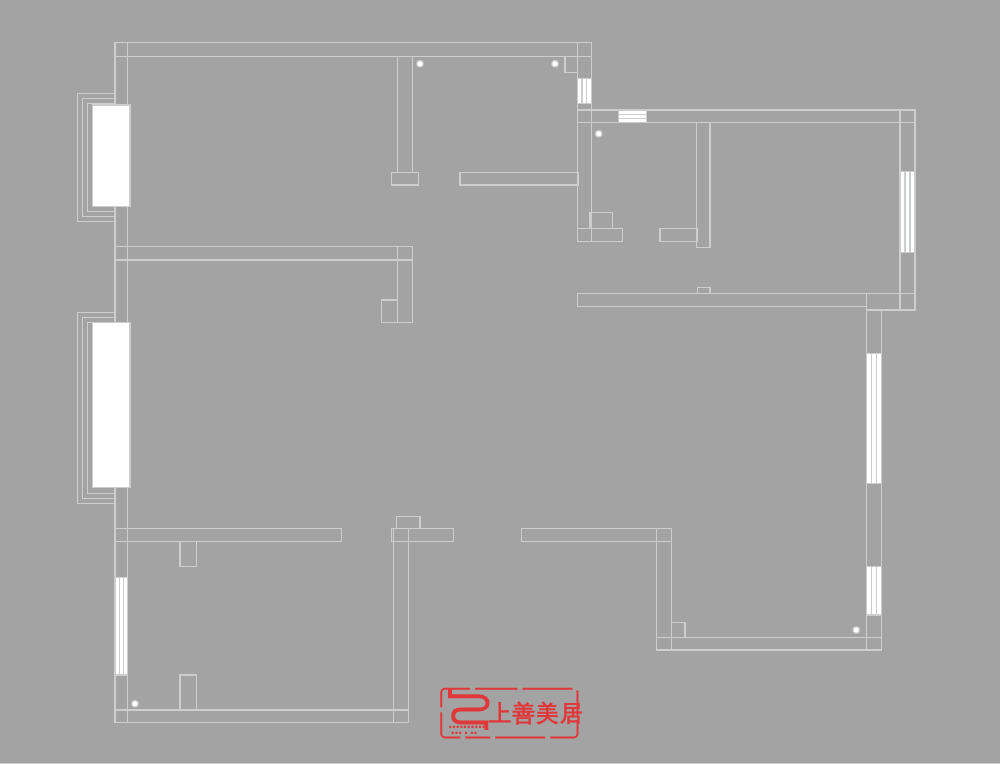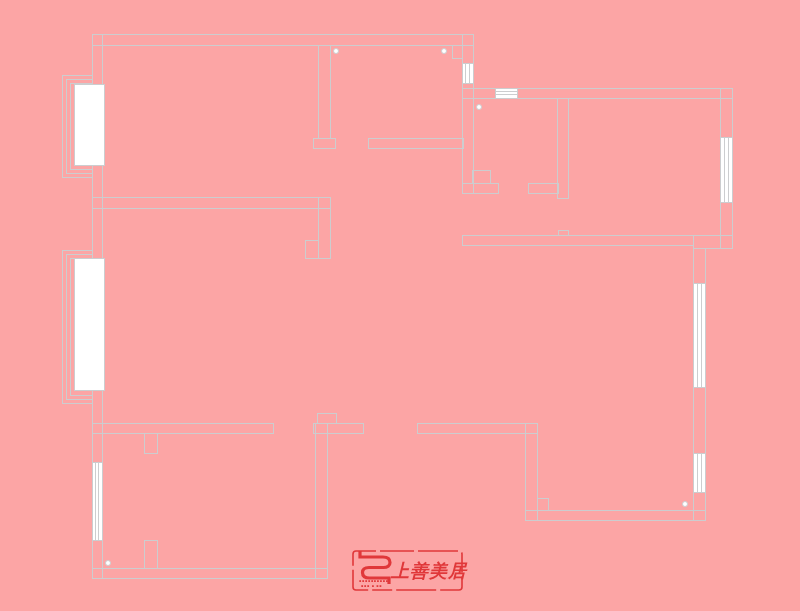--- a/index.html
+++ b/index.html
@@ -1,19 +1,19 @@
 <!DOCTYPE html>
 <html style="--red: #e0383a; --line: #cccdcf;"><head>
 <meta charset="utf-8">
 <style>
   :root { --red:#e0383a; --line:#cccdcf; }
   html,body { margin:0; padding:0; background:#ffffff; }
   .stage {
-    position:relative; width:800px; height:611px; background:#fca5a5;
-    font-family:"Liberation Sans", sans-serif; overflow:hidden;font-style:italic;
+    position:relative; width:800px; height:611px; background:#a3a3a3;
+    font-family:"Liberation Sans", sans-serif; overflow:hidden;
   }
   svg { display:block; }
   .lg-frame { fill:none; stroke:var(--red); stroke-width:1.6;
               stroke-dasharray:20 4 34 4 40 4; }
   .lg-mark  { fill:none; stroke:var(--red); stroke-width:3.2; }
   .lg-text  { fill:var(--red); font-size:18px; font-weight:bold; letter-spacing:1px;
               font-family:"Liberation Sans", sans-serif; }
   .lg-sub   { fill:var(--red); font-size:3.5px; letter-spacing:0.6px;
               font-family:"DejaVu Sans", sans-serif; }
 </style>

